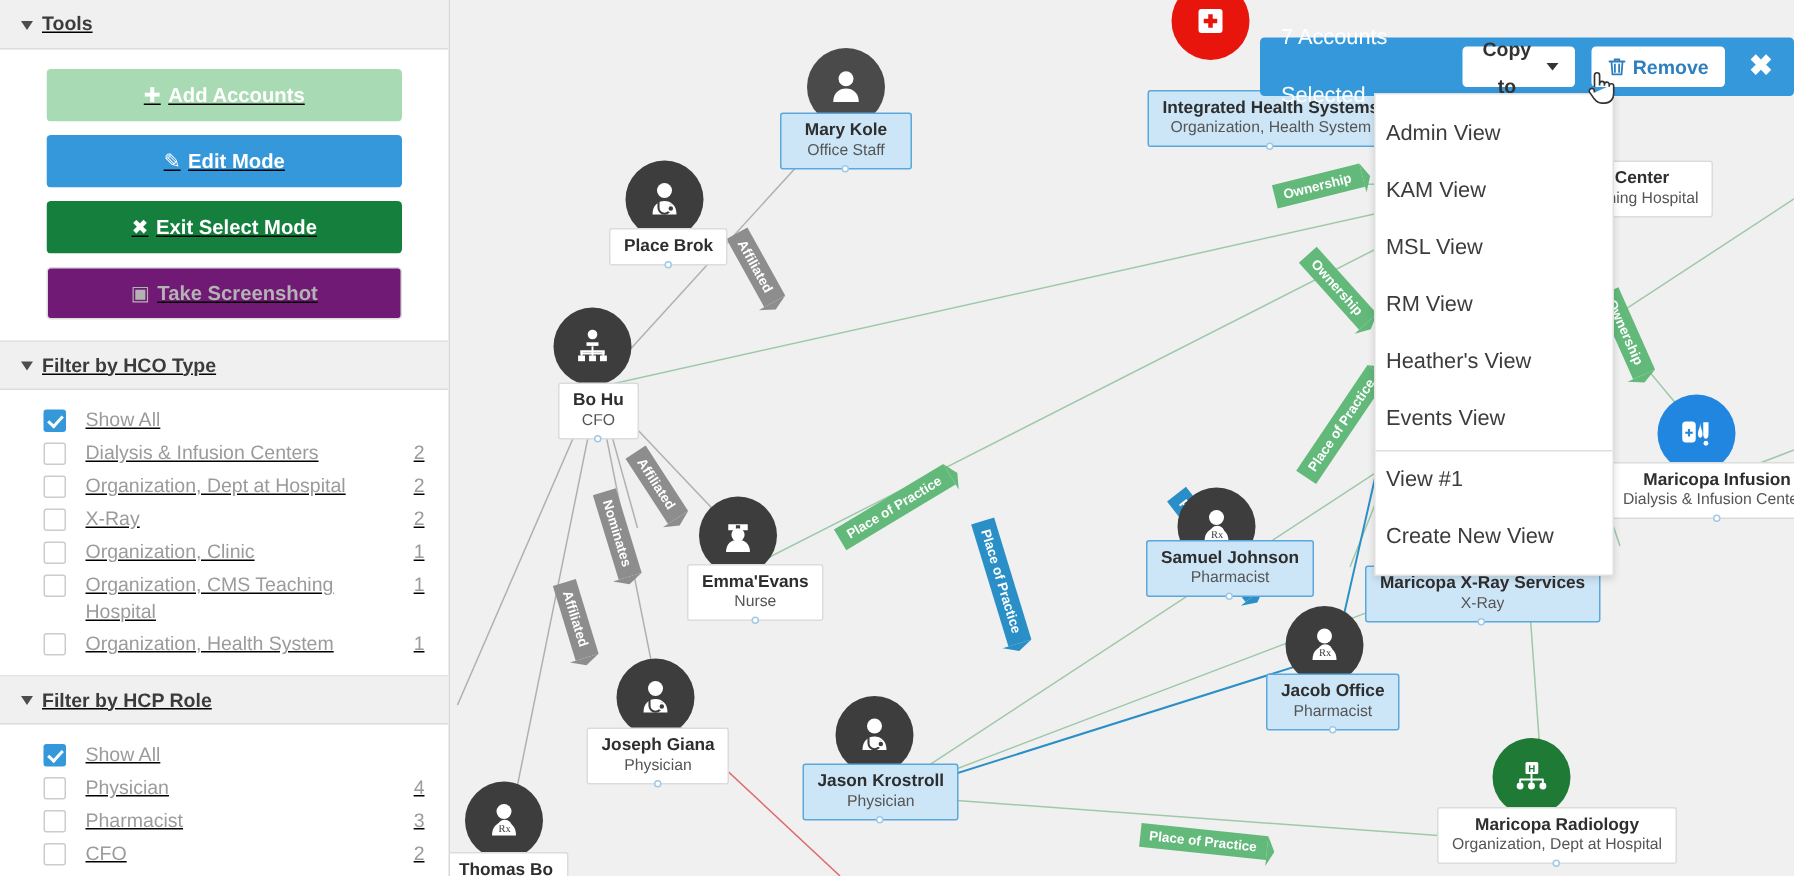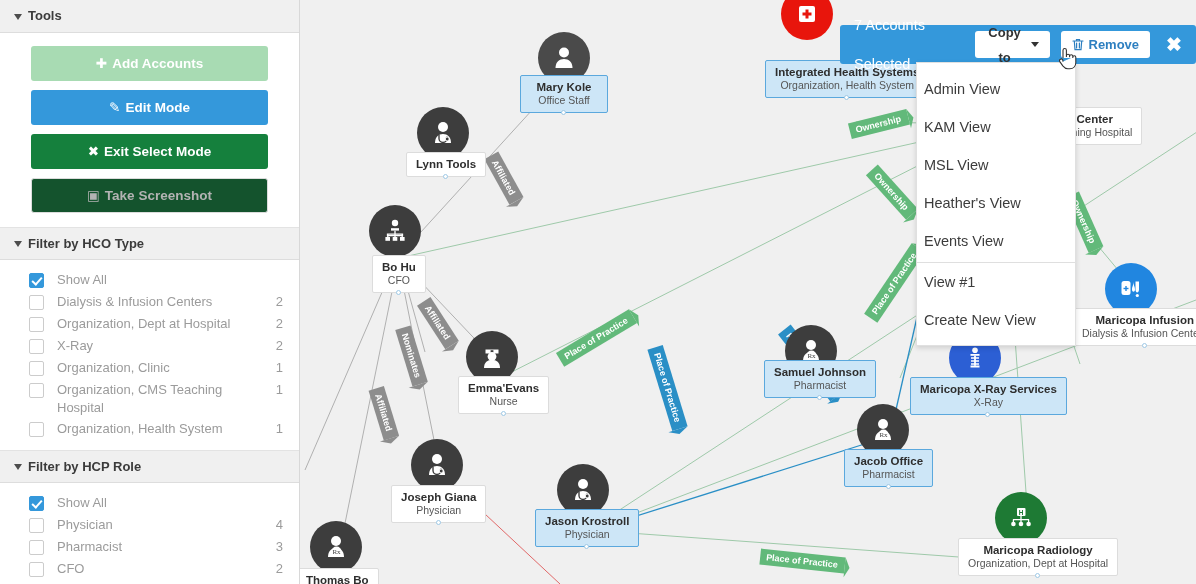--- a/index.html
+++ b/index.html
@@ -2,21 +2,21 @@
 <html><head>
 <meta charset="utf-8">
 <style>
   * { box-sizing: border-box; margin: 0; padding: 0; }
   html, body {
     width: 1196px; height: 584px;
     overflow: hidden;
     font-family: "Liberation Sans", sans-serif;
     background: #ffffff;
   }
-  #app { position: relative; width: 1196px; height: 584px; display: flex; }
+  #app { position: relative; width: 1196px; height: 584px; display: flex; text-decoration: underline; }
 
   
   #sidebar {
     width: 300px; height: 584px;
     background: #ffffff;
     border-right: 1px solid #d8d8d8;
     overflow: hidden;
     position: relative;
     flex: 0 0 300px;
   }
@@ -51,21 +51,21 @@
     text-align: center;
     margin-bottom: 9px;
     border: 1px solid transparent;
     cursor: pointer;
     white-space: nowrap;
   }
   .tool-btn .bi { margin-right: 5px; font-weight: normal; }
   .btn-add { background: #a8dbb3; color: #ffffff; }
   .btn-edit { background: #3498db; color: #ffffff; }
   .btn-exit { background: #15803d; color: #ffffff; }
-  .btn-shot { background: #14532d; color: #b3b3b3; border: 1px solid #dcdcdc; margin-bottom: 0; }
+  .btn-shot { background: #701a75; color: #b3b3b3; border: 1px solid #dcdcdc; margin-bottom: 0; }
 
   .filter-body { padding: 9px 0 10px 0; }
   .filter-row {
     display: flex; align-items: flex-start;
     padding: 2px 16px 2px 29px;
     min-height: 22px;
   }
   .cbox {
     width: 15px; height: 15px; flex: 0 0 15px;
     border: 1px solid #cccccc; border-radius: 2px;
@@ -383,21 +383,21 @@
         <div class="node">
           <div class="ncircle" style="left: 117px; top: 107px; width: 52px; height: 52px; background: rgb(61, 61, 61);">
             <svg width="30" height="30" viewBox="0 0 30 30">
               <circle cx="15" cy="9" r="5" fill="#ffffff"></circle>
               <path d="M7 25c0-6 3.6-9 8-9s8 3 8 9z" fill="#ffffff"></path>
               <path d="M11 16.5v4a4 4 0 008 0v-2" stroke="#3d3d3d" stroke-width="1.4" fill="none"></path>
               <circle cx="19.2" cy="21" r="2" fill="#3d3d3d" stroke="#fff" stroke-width="1"></circle>
             </svg>
           </div>
           <div class="nbox" style="left: 106px; top: 152px; min-width: 76px;">
-            <div class="t1">Lynn Tools</div>
+            <div class="t1">Place Brok</div>
             <div class="handle"></div>
           </div>
         </div>
         <div class="node">
           <div class="ncircle" style="left: 69px; top: 205px; width: 52px; height: 52px; background: rgb(61, 61, 61);">
             <svg width="30" height="30" viewBox="0 0 30 30">
               <circle cx="15" cy="7" r="3.2" fill="#ffffff"></circle>
               <path d="M11 12.2h8v2.4h-8z" fill="#ffffff"></path>
               <path d="M15 14.8v3.4M7.5 18.2h15v1.4h-15zM7.8 18.8v2.4M15 18.8v2.4M22.2 18.8v2.4" stroke="#ffffff" stroke-width="1.3" fill="none"></path>
               <rect x="5.4" y="21" width="4.6" height="3.8" fill="#ffffff"></rect>
@@ -579,20 +579,21 @@
         </svg>
         <span>Remove</span>
       </button>
       <span class="tb-close">✖</span>
     </div>
 
     <div id="copy-menu">
         <div class="menu-item">Admin View</div>
         <div class="menu-item">KAM View</div>
         <div class="menu-item">MSL View</div>
+        <div class="menu-item">RM View</div>
         <div class="menu-item">Heather's View</div>
         <div class="menu-item">Events View</div>
         <div class="menu-div"></div>
         <div class="menu-item">View #1</div>
         <div class="menu-item">Create New View</div>
       </div>
 
     <svg id="cursor" width="22" height="26" viewBox="0 0 22 26">
       <path d="M6 12V4.2a1.7 1.7 0 013.4 0V11m0-1.2a1.6 1.6 0 013.2 0v1.4m0-.9a1.6 1.6 0 013.2 0v1.6m0-.6a1.5 1.5 0 013 0v5.1c0 3.6-2.3 6.3-6 6.3h-2c-2.6 0-3.6-1-5-2.8l-3-4.3c-.6-.9-.3-1.9.6-2.4.8-.5 1.8-.2 2.3.5L6 15.6" fill="#ffffff" stroke="#333333" stroke-width="1.1" stroke-linejoin="round"></path>
     </svg>

